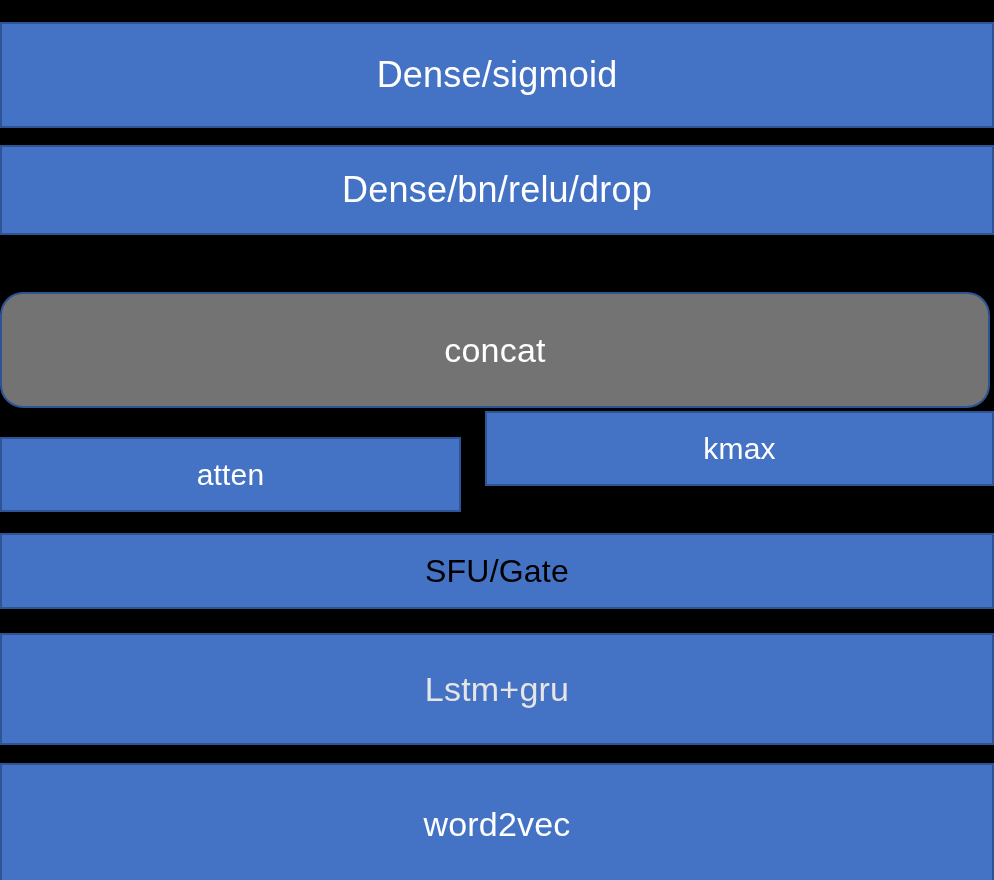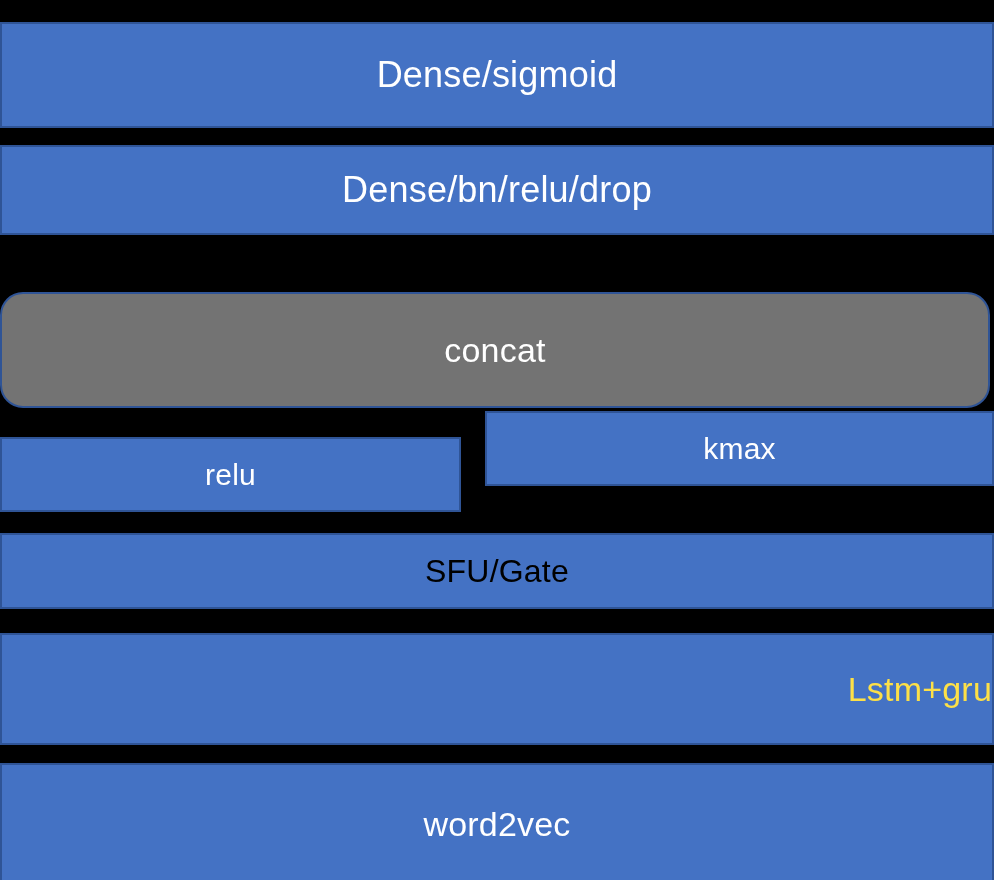--- a/index.html
+++ b/index.html
@@ -46,27 +46,27 @@
     <div class="layer-box" style="left: 0px; top: 2px; width: 994px; height: 106px; background: rgb(68, 114, 196); border-color: rgb(47, 84, 150); color: rgb(255, 255, 255); font-size: 36px; margin-top: 20px;">
       <span class="layer-label">Dense/sigmoid</span>
     </div>
     <div class="layer-box" style="left: 0px; top: 145px; width: 994px; height: 90px; background: rgb(68, 114, 196); border-color: rgb(47, 84, 150); color: rgb(255, 255, 255); font-size: 36px;">
       <span class="layer-label">Dense/bn/relu/drop</span>
     </div>
     <div class="layer-box" style="left: 0px; top: 292px; width: 990px; height: 116px; background: #737373; border-color: rgb(47, 84, 150); color: rgb(255, 255, 255); font-size: 34px; border-radius: 23px;">
       <span class="layer-label">concat</span>
     </div>
     <div class="layer-box" style="left: 0px; top: 437px; width: 461px; height: 75px; background: rgb(68, 114, 196); border-color: rgb(47, 84, 150); color: rgb(255, 255, 255); font-size: 30px;">
-      <span class="layer-label">relu</span>
+      <span class="layer-label">atten</span>
     </div>
     <div class="layer-box" style="left: 485px; top: 411px; width: 509px; height: 75px; background: rgb(68, 114, 196); border-color: rgb(47, 84, 150); color: rgb(255, 255, 255); font-size: 30px;">
       <span class="layer-label">kmax</span>
     </div>
     <div class="layer-box" style="left: 0px; top: 533px; width: 994px; height: 76px; background: rgb(68, 114, 196); border-color: rgb(47, 84, 150); color: #000000; font-size: 32px;">
       <span class="layer-label">SFU/Gate</span>
     </div>
-    <div class="layer-box" style="left: 0px; top: 633px; width: 994px; height: 112px; background: rgb(68, 114, 196); border-color: rgb(47, 84, 150); color: #fde047; font-size: 34px; justify-content: flex-end;">
+    <div class="layer-box" style="left: 0px; top: 633px; width: 994px; height: 112px; background: rgb(68, 114, 196); border-color: rgb(47, 84, 150); color: #e5e5e5; font-size: 34px;">
       <span class="layer-label">Lstm+gru</span>
     </div>
     <div class="layer-box" style="left: 0px; top: 763px; width: 994px; height: 122px; background: rgb(68, 114, 196); border-color: rgb(47, 84, 150); color: rgb(255, 255, 255); font-size: 34px;">
       <span class="layer-label">word2vec</span>
     </div>
   </div>
 
 </body></html>

